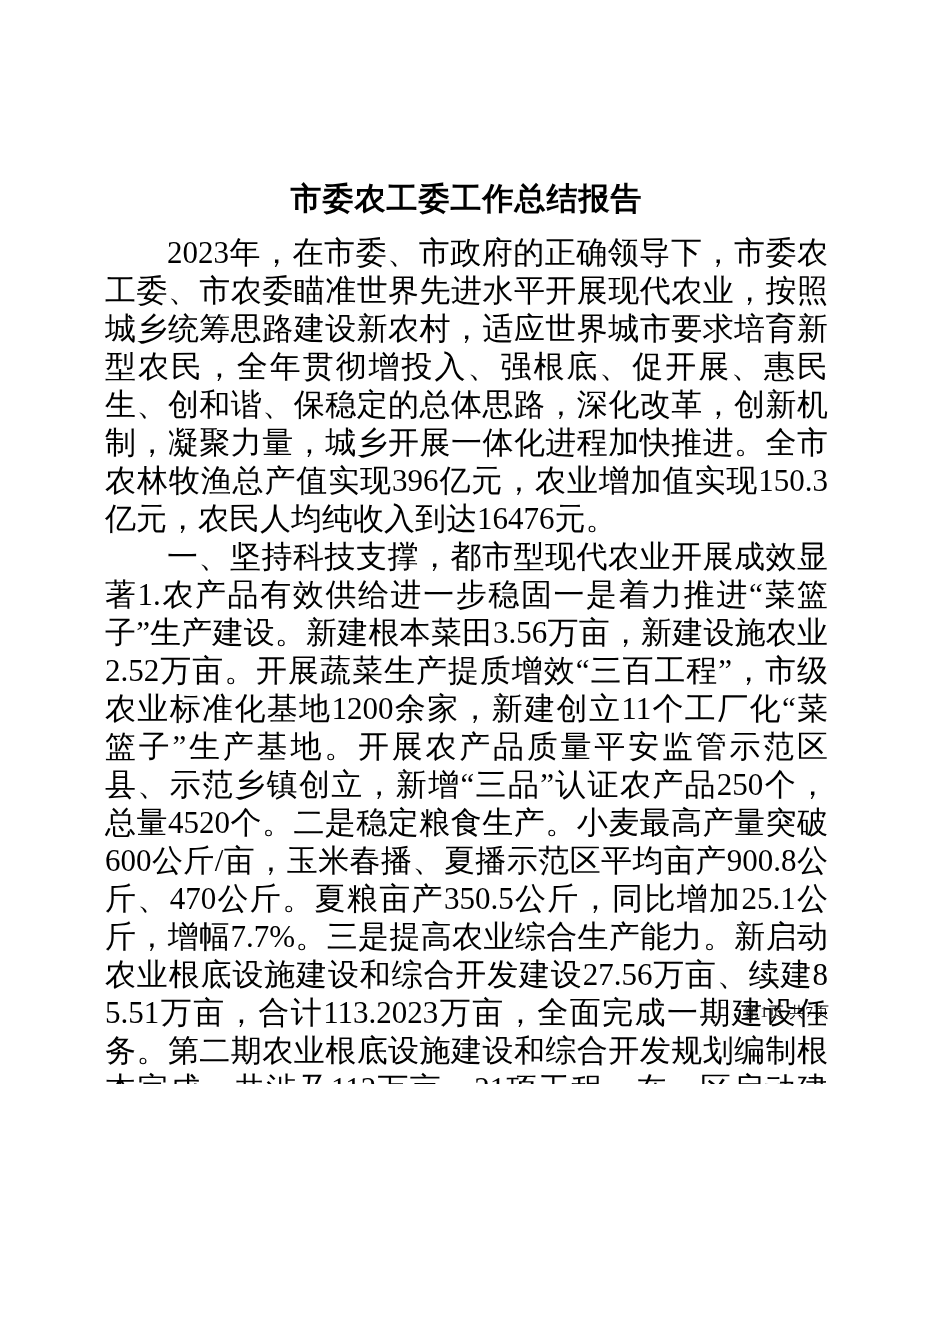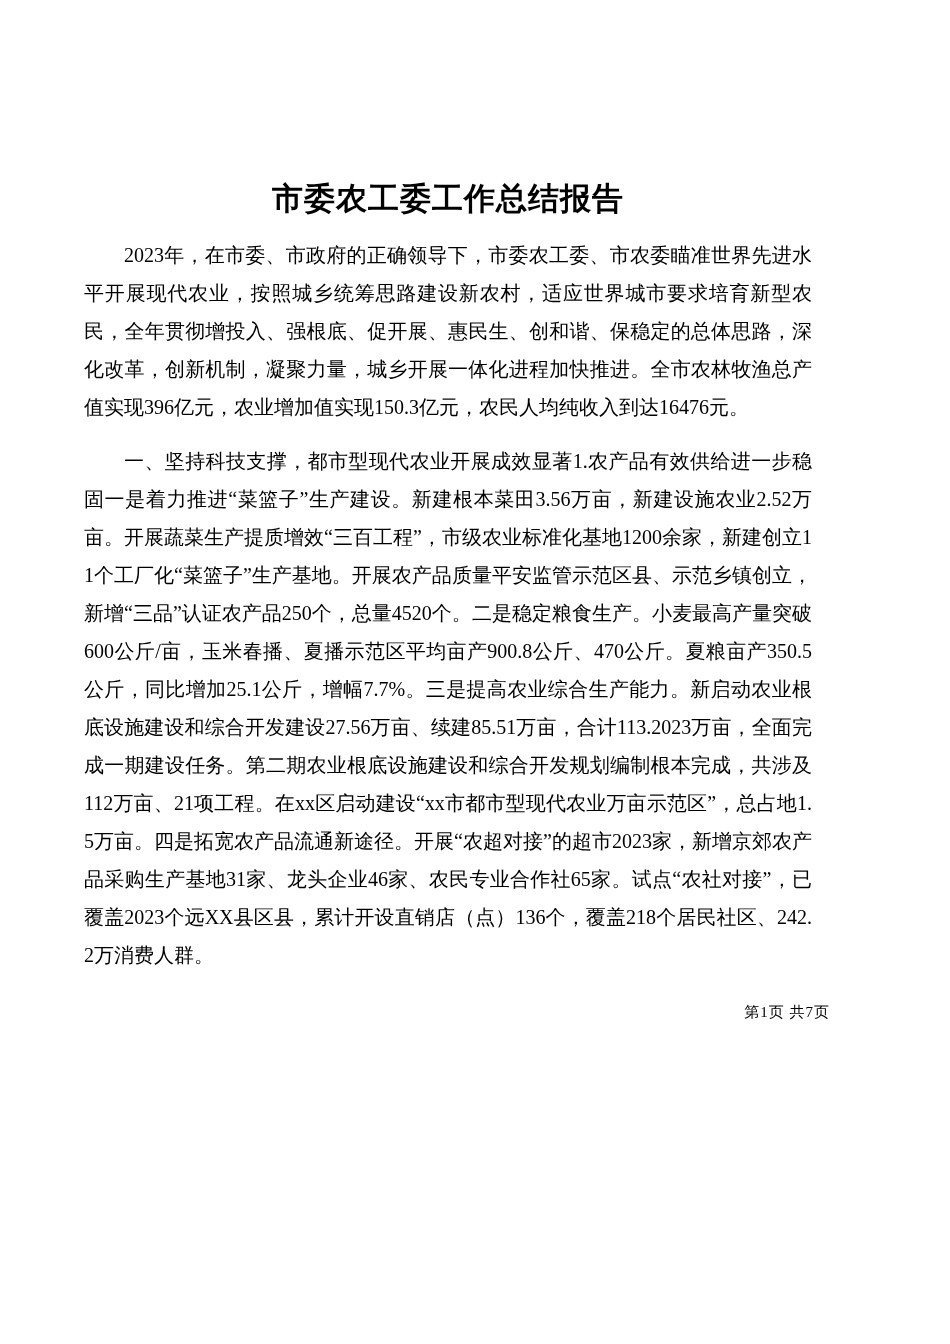--- a/index.html
+++ b/index.html
@@ -11,38 +11,38 @@
     width: 950px;
     height: 1344px;
     position: relative;
     font-family: "Liberation Serif", "DejaVu Serif", serif;
     color: #000000;
   }
   .page {
     box-sizing: border-box;
     width: 950px;
     height: 1084px;
-    padding: 178px 122px 70px 68px;
+    padding: 178px 122px 70px 105px;
     position: relative;
     overflow: hidden;
   }
   .doc-title {
     font-size: 31px;
     font-weight: bold;
     text-align: center;
     margin: 0 0 14px 0;
     letter-spacing: 1px;
   }
   .doc-body p {
-    font-size: 20px;
+    font-size: 31px;
     line-height: 38px;
     text-align: justify;
     text-justify: inter-ideograph;
     text-indent: 2em;
-    margin: 16px;
+    margin: 0;
     word-break: break-all;
   }
   .page-footer {
     position: absolute;
     right: 120px;
     bottom: 62px;
     font-size: 15px;
     color: #000000;
     letter-spacing: 1px;
   }

